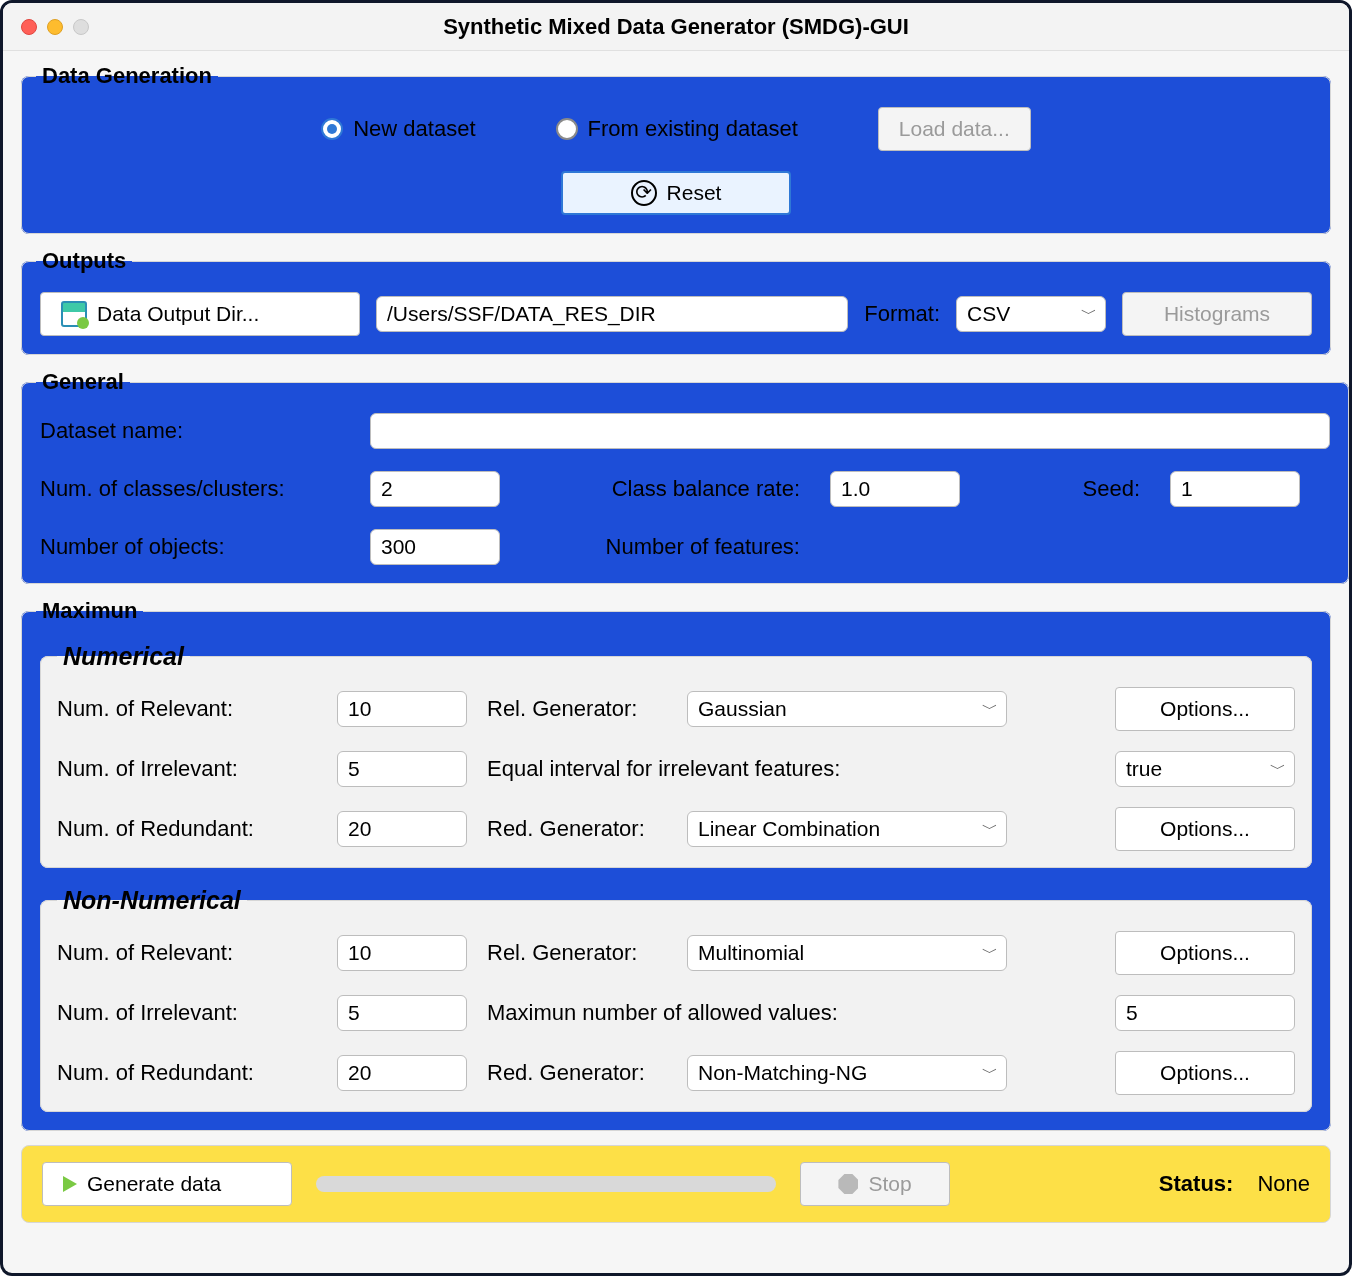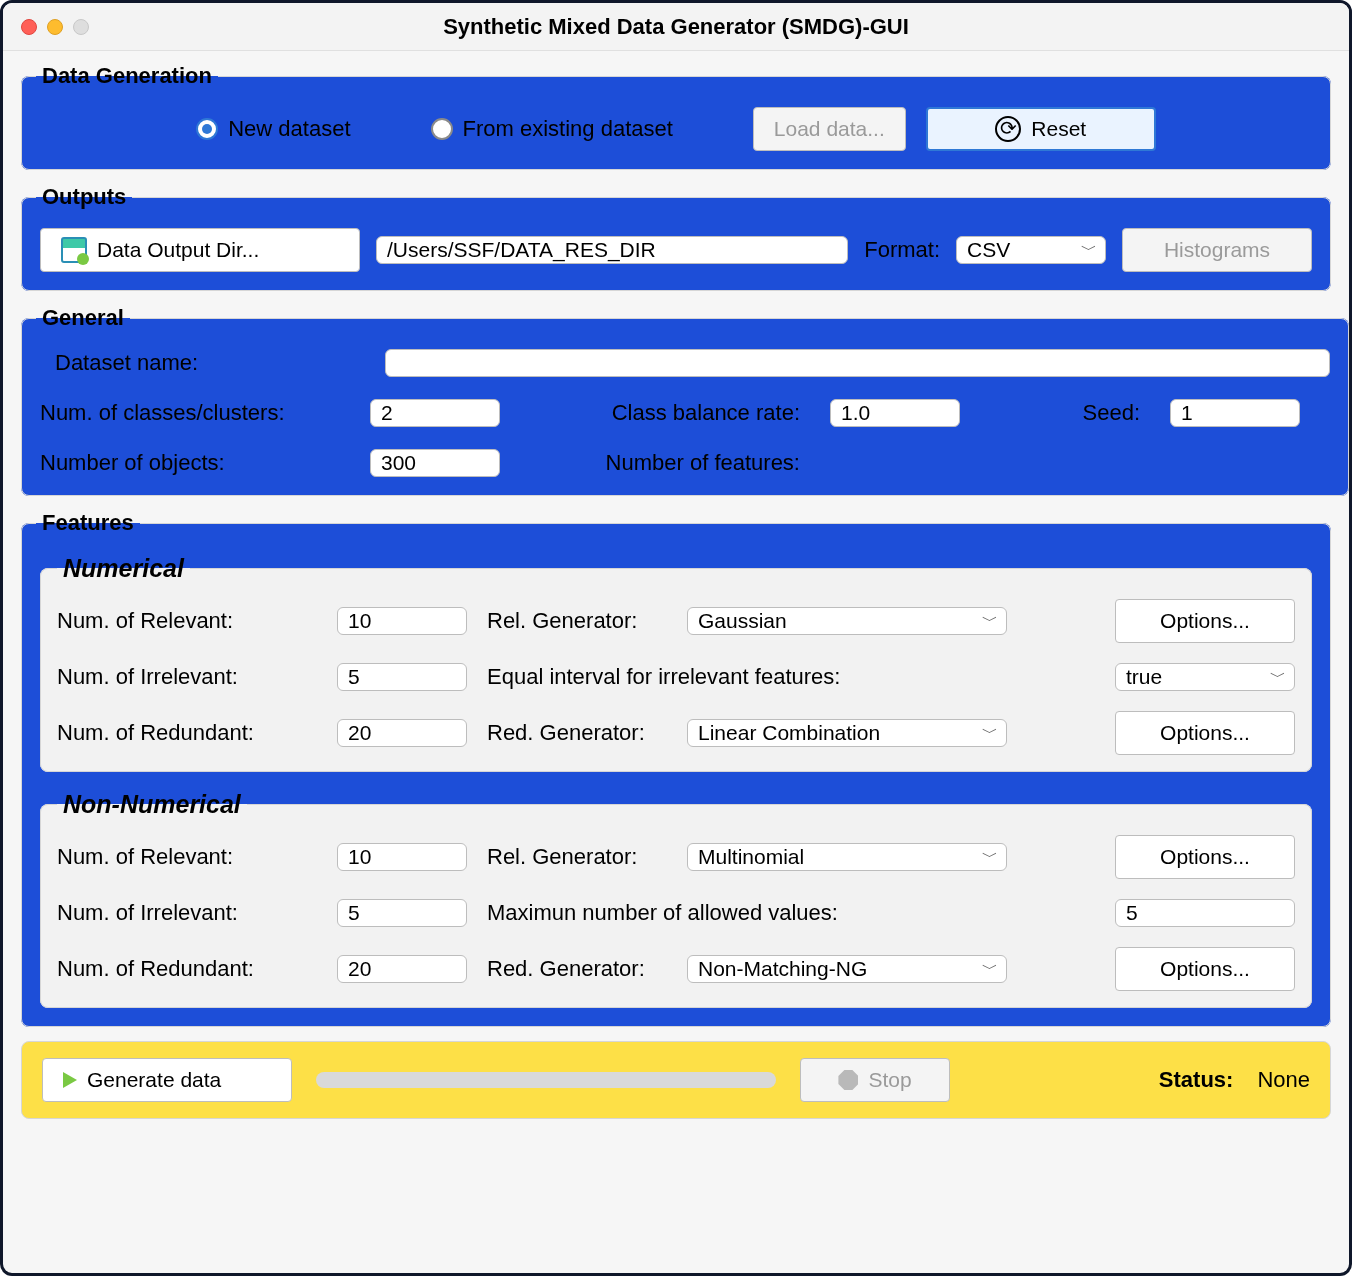--- a/index.html
+++ b/index.html
@@ -75,21 +75,21 @@
     background: #f2f2f2;
     margin: 0;
   }
   fieldset.subgroup > legend {
     font-style: italic;
     font-weight: 600;
     font-size: 25px;
     padding: 0 6px;
   }
   .row { display: flex; align-items: center; gap: 20px; }
-  .row.space { justify-content: center; }
+  .row.space { justify-content: center; flex-direction: column; }
   .btn {
     height: 44px;
     padding: 0 20px;
     background: #fff;
     border: 1px solid #bdbdbd;
     border-radius: 4px;
     font-size: 21px;
     display: inline-flex;
     align-items: center;
     justify-content: center;
@@ -101,21 +101,21 @@
     color: #9a9a9a;
     background: #f4f4f4;
     cursor: default;
   }
   .btn.wide { min-width: 230px; }
   .btn.primary-outline {
     background: #eaf3ff;
     border: 2px solid #2f78d6;
   }
   .input, .select {
-    height: 28px;
+    height: 36px;
     border: 1px solid #bdbdbd;
     border-radius: 6px;
     background: #fff;
     padding: 0 10px;
     font-size: 21px;
   }
   .input.small { width: 130px; }
   .select {
     display: inline-flex;
     align-items: center;
@@ -277,42 +277,42 @@
         </div>
         <button class="btn" disabled="" style="width:190px;">
           <span>Histograms</span>
         </button>
       </div>
     </fieldset>
 
     <fieldset class="group">
       <legend>General</legend>
       <div class="row" style="gap:30px;margin-bottom:22px;">
-        <span class="label" style="width:300px;margin-left:15px;">Dataset name:</span>
+        <span class="label" style="width:300px;">Dataset name:</span>
         <input class="input" style="flex: 1 1 0%;" value="">
       </div>
       <div class="grid-general">
         <span class="label">Num. of classes/clusters:</span>
         <input class="input small" value="2" style="">
         <span class="label" style="text-align:right;">Class balance rate:</span>
         <input class="input small" value="1.0" style="">
         <span class="label" style="text-align:right;">Seed:</span>
         <input class="input small" value="1" style="">
 
         <span class="label">Number of objects:</span>
         <input class="input small" value="300" style="">
         <span class="label" style="text-align:right;">Number of features:</span>
         <span></span>
         <span></span>
           <span></span>
       </div>
     </fieldset>
 
     <fieldset class="group" style="display:flex;flex-direction:column;gap:18px;">
-      <legend>Features</legend>
+      <legend>Maximun</legend>
 
       <fieldset class="subgroup">
         <legend>Numerical</legend>
         <div class="grid-features">
           <span class="label">Num. of Relevant:</span>
           <input class="input small" value="10" style="">
           <span class="label">Rel. Generator:</span>
           <div class="select">
             <span>Gaussian</span>
             <span class="chev">﹀</span>

